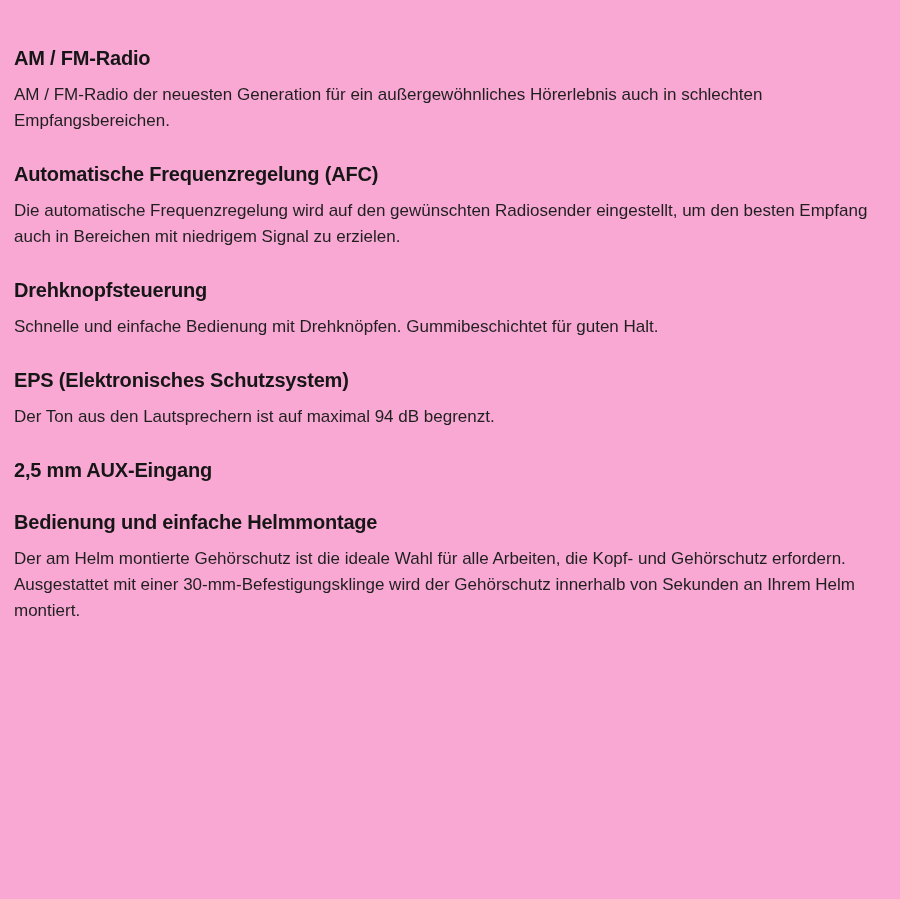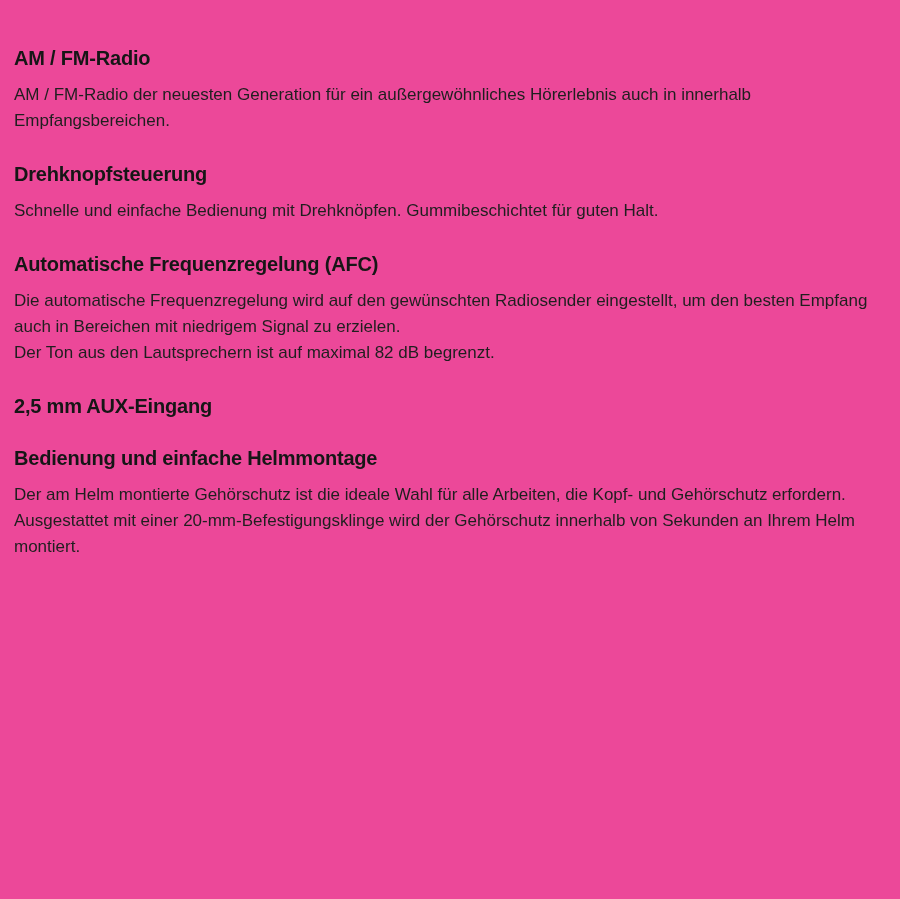--- a/index.html
+++ b/index.html
@@ -10,21 +10,21 @@
   body {
     font-family: "Liberation Sans", sans-serif;
     color: #1a1a1a;
     -webkit-font-smoothing: antialiased;
   }
   .page {
     width: 900px;
     height: 899px;
     box-sizing: border-box;
     padding: 46px 14px 0 14px;
-    background: #ec4899;
+    background: #f9a8d4;
     overflow: hidden;
   }
   .section { margin: 0; }
   .section-heading {
     font-size: 20px;
     line-height: 24px;
     font-weight: 700;
     letter-spacing: -0.2px;
     color: #161616;
     margin: 28px 0 12px 0;
@@ -41,39 +41,40 @@
     max-width: 872px;
   }
 </style>
 </head>
 <body>
 
 <main class="page">
 
   <section class="section">
     <h2 class="section-heading">AM / FM-Radio</h2>
-    <p class="section-body">AM / FM-Radio der neuesten Generation für ein außergewöhnliches Hörerlebnis auch in innerhalb Empfangsbereichen.</p>
+    <p class="section-body">AM / FM-Radio der neuesten Generation für ein außergewöhnliches Hörerlebnis auch in schlechten Empfangsbereichen.</p>
+  </section>
+
+  <section class="section">
+    <h2 class="section-heading">Automatische Frequenzregelung (AFC)</h2>
+    <p class="section-body">Die automatische Frequenzregelung wird auf den gewünschten Radiosender eingestellt, um den besten Empfang auch in Bereichen mit niedrigem Signal zu erzielen.</p>
   </section>
 
   <section class="section">
     <h2 class="section-heading">Drehknopfsteuerung</h2>
     <p class="section-body">Schnelle und einfache Bedienung mit Drehknöpfen. Gummibeschichtet für guten Halt.</p>
   </section>
 
   <section class="section">
-    <h2 class="section-heading">Automatische Frequenzregelung (AFC)</h2>
-    <p class="section-body">Die automatische Frequenzregelung wird auf den gewünschten Radiosender eingestellt, um den besten Empfang auch in Bereichen mit niedrigem Signal zu erzielen.</p>
-  </section>
-
-  <section class="section">
-    <p class="section-body">Der Ton aus den Lautsprechern ist auf maximal 82 dB begrenzt.</p>
+    <h2 class="section-heading">EPS (Elektronisches Schutzsystem)</h2>
+    <p class="section-body">Der Ton aus den Lautsprechern ist auf maximal 94 dB begrenzt.</p>
   </section>
 
   <section class="section">
     <h2 class="section-heading">2,5 mm AUX-Eingang</h2>
   </section>
 
   <section class="section">
     <h2 class="section-heading">Bedienung und einfache Helmmontage</h2>
-    <p class="section-body">Der am Helm montierte Gehörschutz ist die ideale Wahl für alle Arbeiten, die Kopf- und Gehörschutz erfordern. Ausgestattet mit einer 20-mm-Befestigungsklinge wird der Gehörschutz innerhalb von Sekunden an Ihrem Helm montiert.</p>
+    <p class="section-body">Der am Helm montierte Gehörschutz ist die ideale Wahl für alle Arbeiten, die Kopf- und Gehörschutz erfordern. Ausgestattet mit einer 30-mm-Befestigungsklinge wird der Gehörschutz innerhalb von Sekunden an Ihrem Helm montiert.</p>
   </section>
 
 </main>
 
 </body></html>

